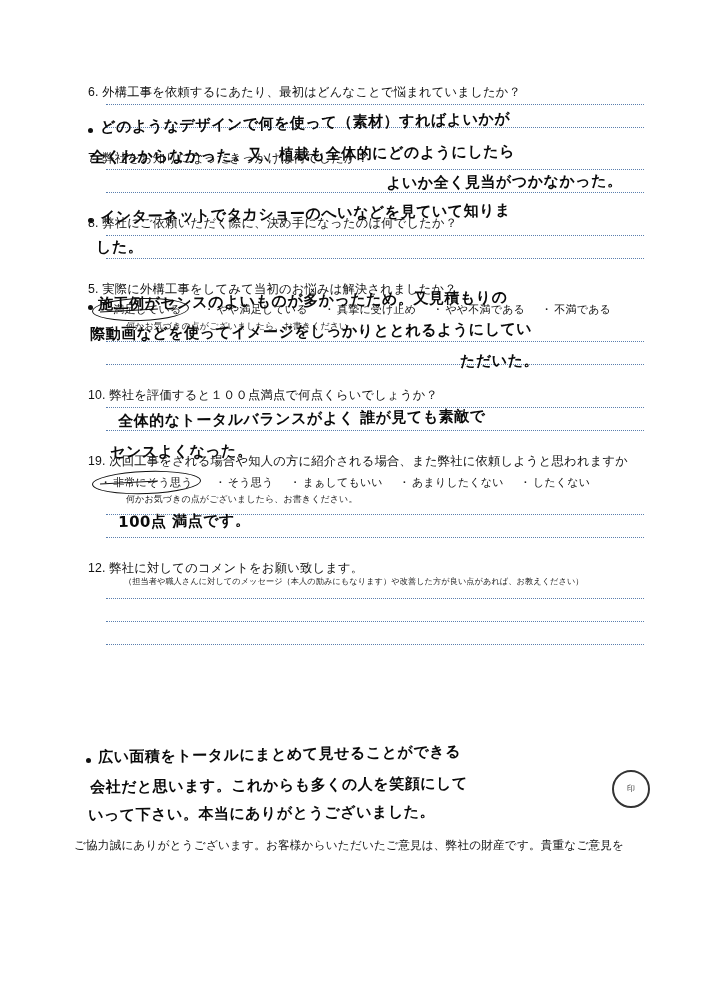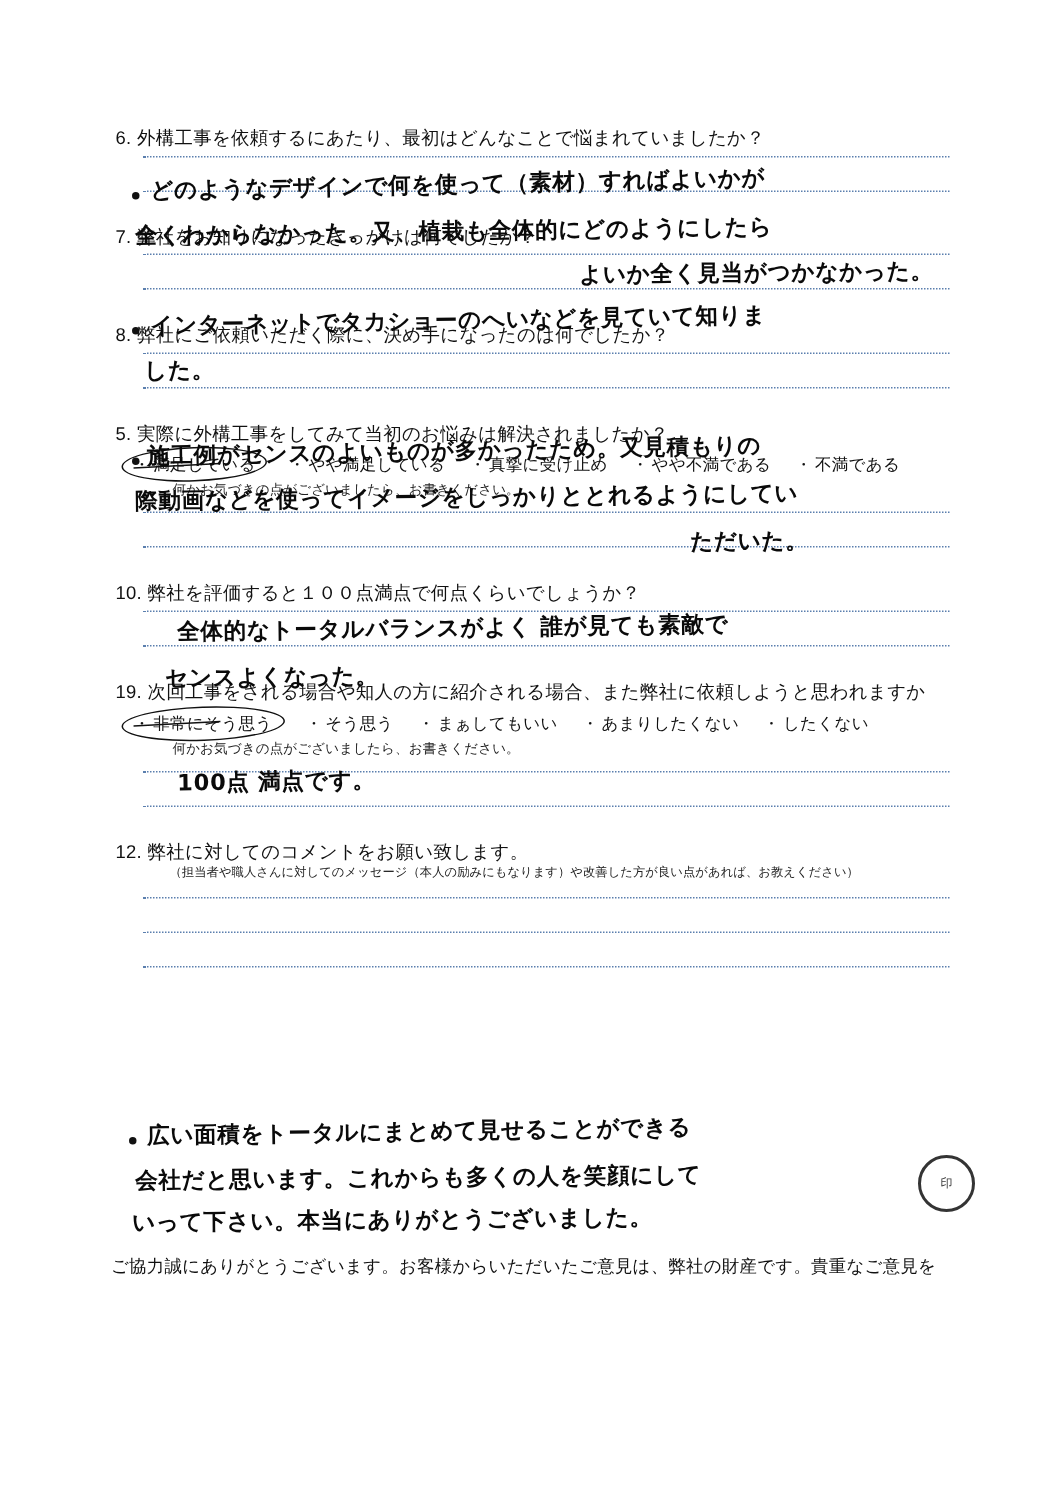--- a/index.html
+++ b/index.html
@@ -22,21 +22,21 @@
   }
   .sheet {
     position: absolute;
     left: 0; top: 0;
     width: 704px;
     height: 1000px;
     background: #ffffff;
   }
   .content {
     position: absolute;
-    left: 77px;
+    left: 88px;
     top: 84px;
     width: 560px;
   }
   .q {
     font-size: 12.3px;
     line-height: 1.35;
     color: #111;
     letter-spacing: 0.2px;
     margin: 0;
     white-space: pre-wrap;

